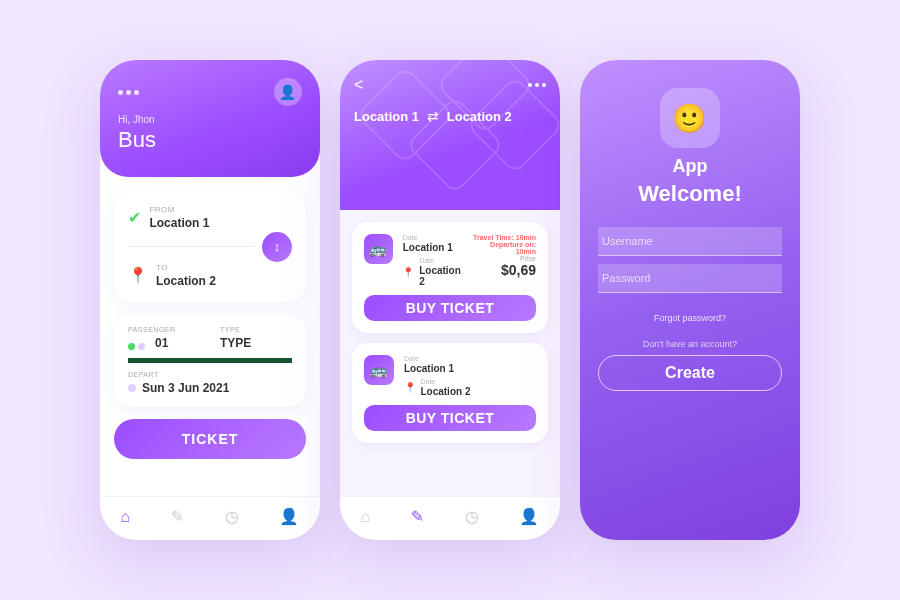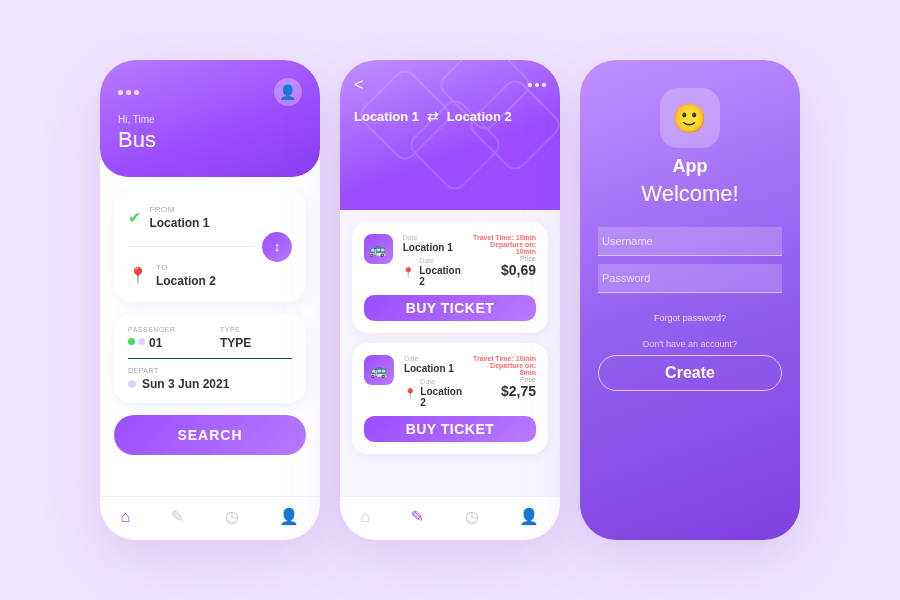--- a/index.html
+++ b/index.html
@@ -81,21 +81,21 @@
       box-shadow: 0 4px 16px rgba(120,60,200,0.08);
     }
     .info-row { display: flex; gap: 20px; margin-bottom: 8px; }
     .info-col { flex: 1; }
     .info-label { font-size: 7px; color: #aaa; text-transform: uppercase; margin-bottom: 3px; letter-spacing: 0.5px; }
     .info-val { font-size: 12px; font-weight: 600; color: #333; }
     .pass-dots { display: flex; gap: 3px; margin-top: 2px; }
     .pass-dot { width: 7px; height: 7px; border-radius: 50%; background: #4cd964; }
     .pass-dot.empty { background: #e0d0ff; }
 
-    .depart-row { border-top: 1px solid #14532d; padding-top: 8px; }
+    .depart-row { border-top: 5px solid #14532d; padding-top: 8px; }
     .depart-val { display: flex; align-items: center; gap: 6px; }
     .calendar-dot { width: 8px; height: 8px; border-radius: 50%; background: #e0d0ff; }
 
     .search-btn {
       background: linear-gradient(135deg, #9b4dff, #b97aff);
       color: white;
       border: none;
       border-radius: 22px;
       padding: 12px;
       font-size: 14px;
@@ -205,21 +205,21 @@
       padding: 28px 18px 18px;
     }
     .app-icon {
       width: 60px; height: 60px; border-radius: 18px;
       background: rgba(255,255,255,0.25);
       display: flex; align-items: center; justify-content: center;
       margin-bottom: 8px;
       font-size: 28px;
     }
     .s3-app-name { color: white; font-size: 18px; font-weight: 600; margin-bottom: 4px; }
-    .s3-welcome { color: white; font-size: 22px; font-weight: 400; margin-bottom: 20px; }
+    .s3-welcome { color: white; font-size: 22px; font-weight: 700; margin-bottom: 20px; }
 
     .s3-form { width: 100%; display: flex; flex-direction: column; gap: 8px; margin-bottom: 14px; }
     .s3-input {
       background: rgba(255,255,255,0.2);
       border: none;
       border-bottom: 1px solid rgba(255,255,255,0.5);
       color: white;
       padding: 8px 4px;
       font-size: 11px;
       outline: none;
@@ -259,21 +259,21 @@
 <div class="phone">
   <div class="s1-header">
     <div class="s1-topbar">
       <div class="dots">
         <div class="dot"></div>
           <div class="dot"></div>
           <div class="dot"></div>
       </div>
       <div class="avatar-icon">👤</div>
     </div>
-    <div class="s1-greeting">Hi, Time</div>
+    <div class="s1-greeting">Hi, Jhon</div>
     <div class="s1-title">Bus</div>
   </div>
 
   <div class="s1-body">
     <div class="route-card">
       <div style="display:flex;flex-direction:column;gap:8px;flex:1">
         <div style="display:flex;align-items:center;gap:8px">
           <span class="icon-from">✔</span>
           <div>
             <div class="route-label">FROM</div>
@@ -289,21 +289,21 @@
           </div>
         </div>
       </div>
       <div class="swap-btn">↕</div>
     </div>
 
     <div class="info-card">
       <div class="info-row">
         <div class="info-col">
           <div class="info-label">PASSENGER</div>
-          <div style="display:flex;align-items:flex-start;gap:4px">
+          <div style="display:flex;align-items:flex-end;gap:10px">
             <div class="pass-dots">
               <div class="pass-dot"></div>
               <div class="pass-dot empty"></div>
             </div>
             <div class="info-val">01</div>
           </div>
         </div>
         <div class="info-col">
           <div class="info-label">TYPE</div>
           <div class="info-val">TYPE</div>
@@ -311,21 +311,21 @@
       </div>
       <div class="depart-row">
         <div class="info-label">DEPART</div>
         <div class="depart-val">
           <div class="calendar-dot"></div>
           <div class="info-val">Sun 3 Jun 2021</div>
         </div>
       </div>
     </div>
 
-    <button class="search-btn">SEARCH</button>
+    <button class="search-btn">TICKET</button>
   </div>
 
   <div class="bottom-nav">
     <span class="nav-icon active">⌂</span>
     <span class="nav-icon">✎</span>
     <span class="nav-icon">◷</span>
     <span class="nav-icon">👤</span>
   </div>
 </div>
 
@@ -385,26 +385,20 @@
           <div class="tc-sub">Date</div>
           <div class="tc-loc">Location 1</div>
           <div style="display:flex;align-items:center;gap:4px;margin-top:4px">
             <span style="color:#4cd964;font-size:10px">📍</span>
             <div>
               <div class="tc-sub">Date</div>
               <div class="tc-loc">Location 2</div>
             </div>
           </div>
         </div>
-        <div class="tc-right">
-          <div class="tc-travel"><span>Travel Time: 10min</span></div>
-          <div class="tc-depart"><span>Departure on: 8min</span></div>
-          <div class="tc-price-label">Price</div>
-          <div class="tc-price">$2,75</div>
-        </div>
       </div>
       <button class="buy-btn">BUY TICKET</button>
     </div>
   </div>
 
   <div class="bottom-nav">
     <span class="nav-icon">⌂</span>
     <span class="nav-icon active">✎</span>
     <span class="nav-icon">◷</span>
     <span class="nav-icon">👤</span>

